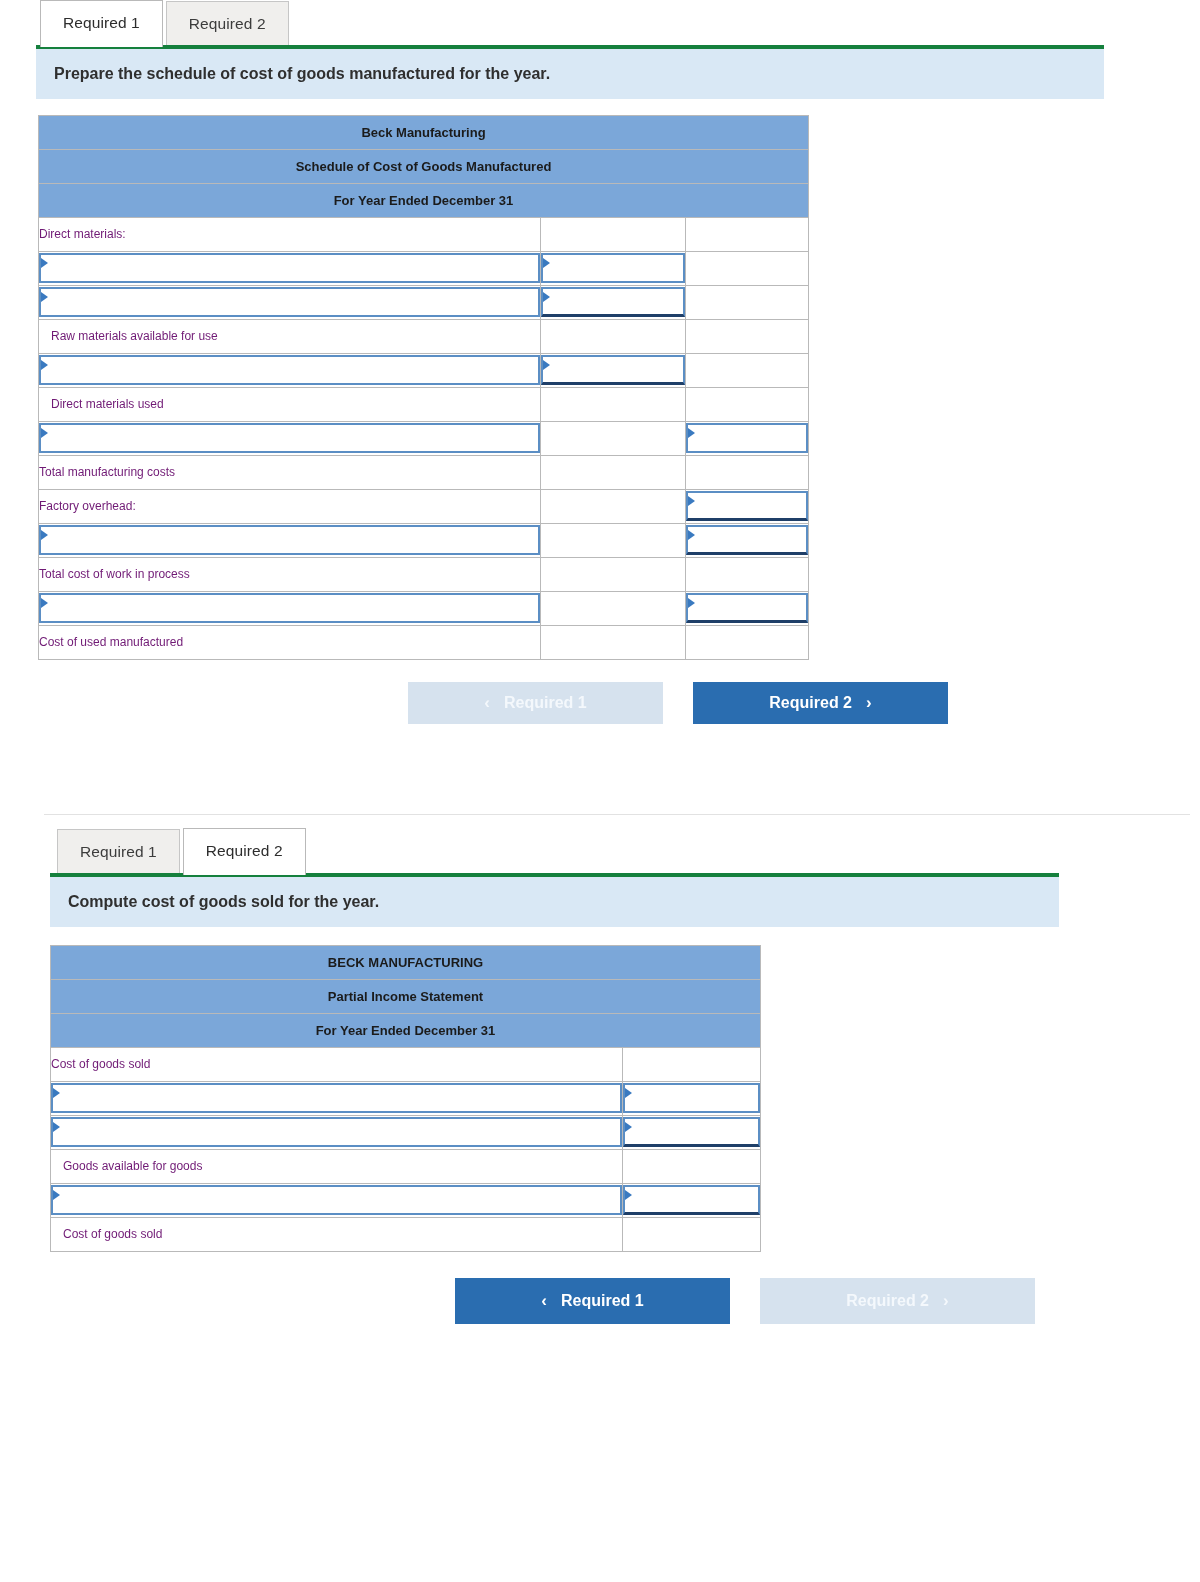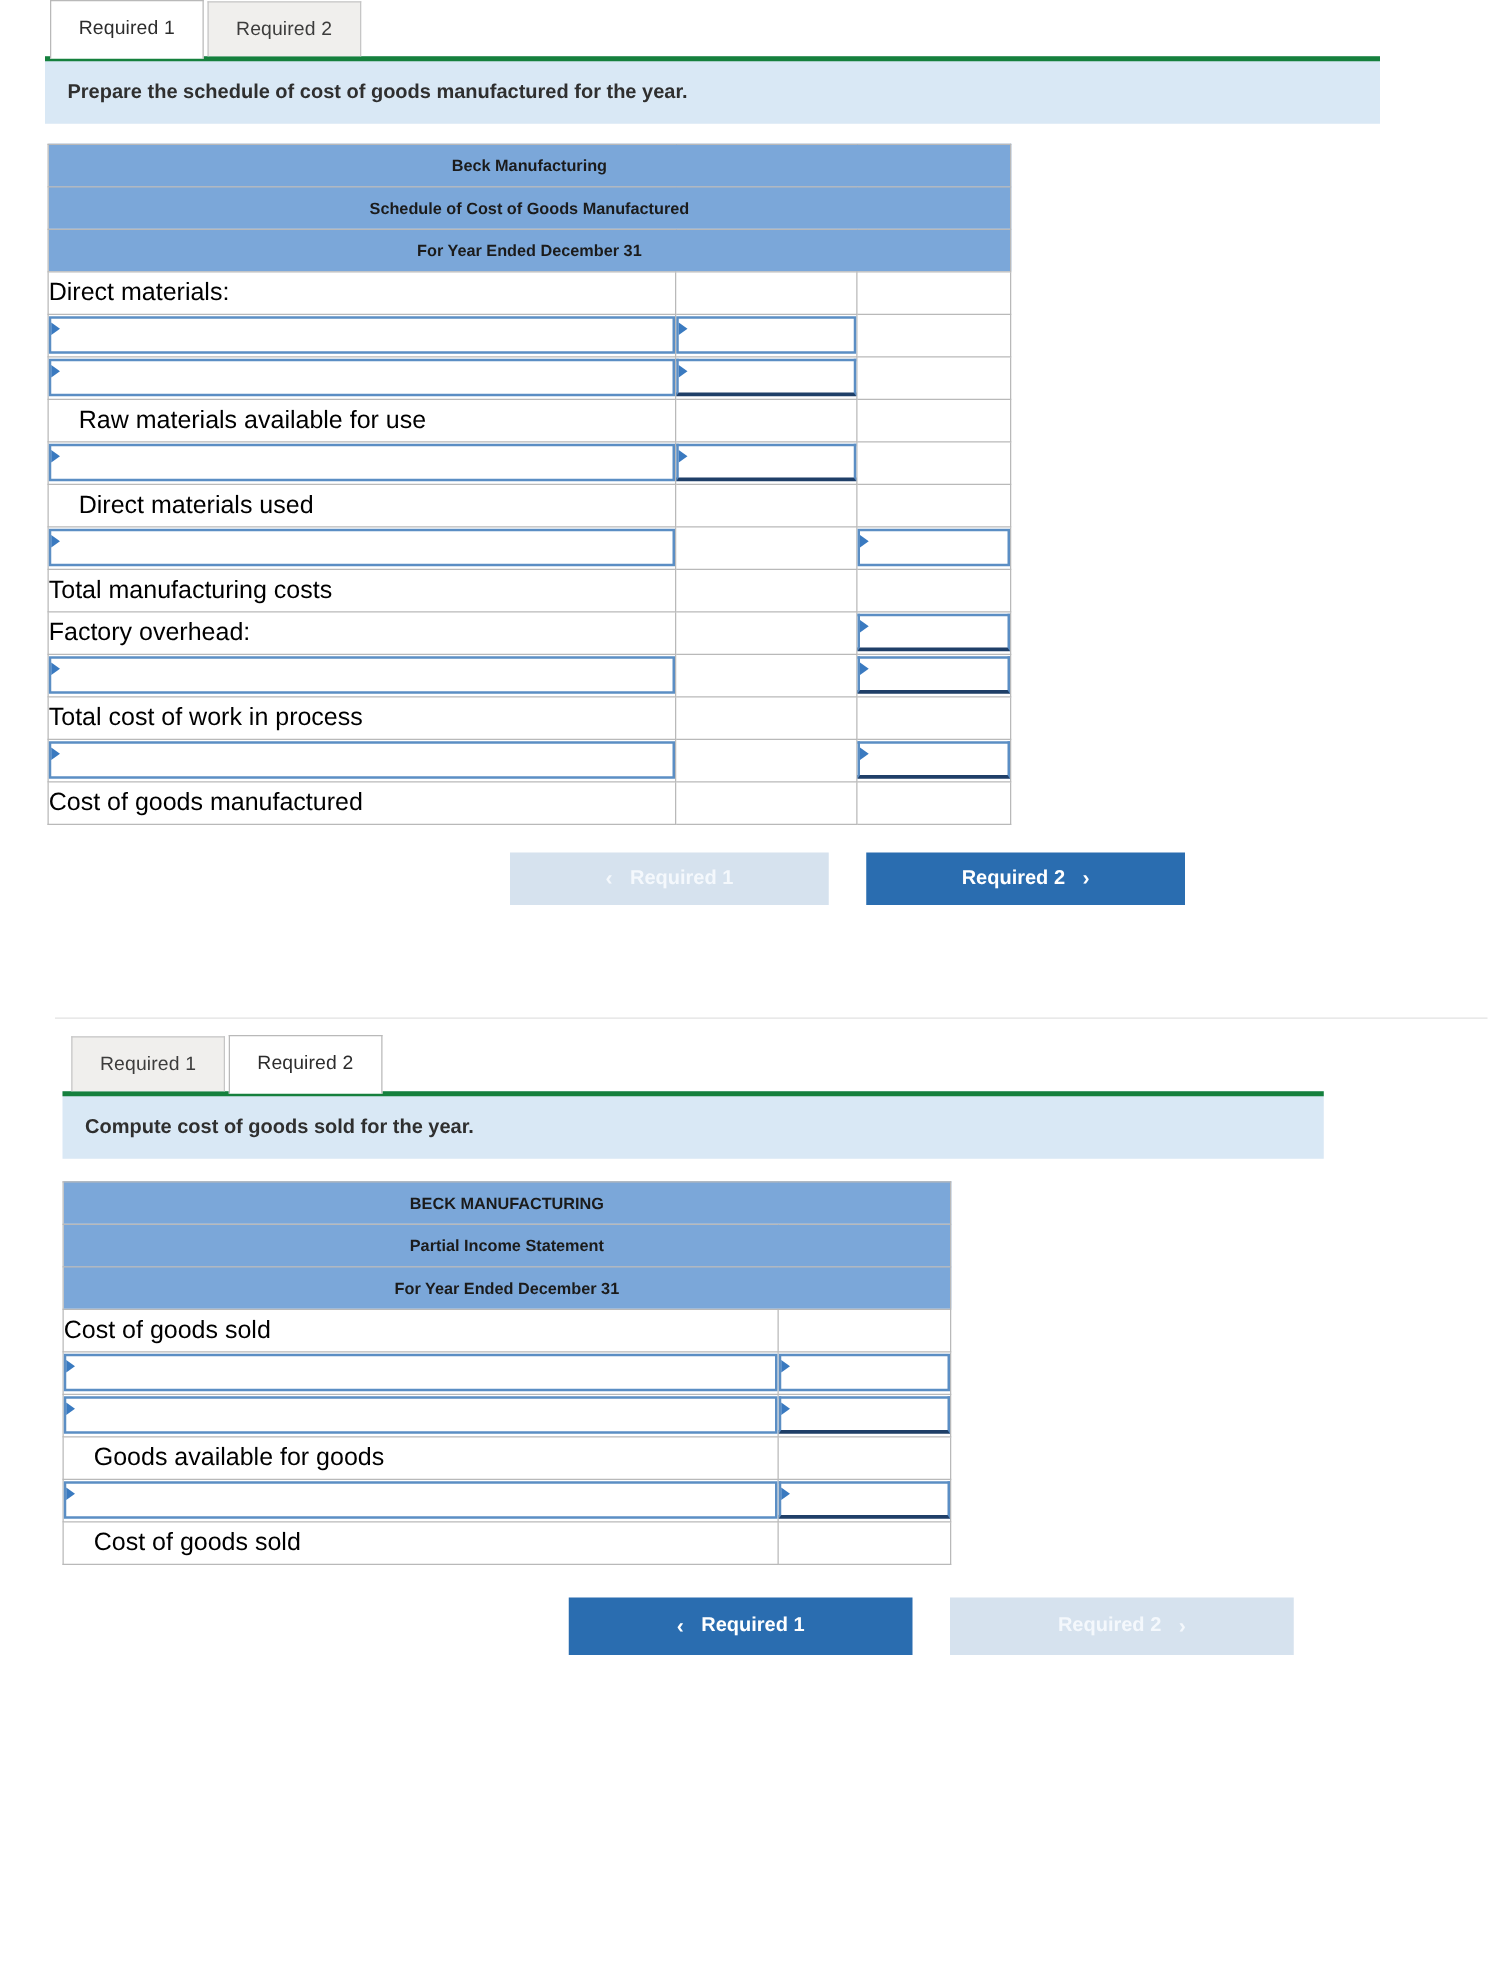--- a/index.html
+++ b/index.html
@@ -78,26 +78,26 @@
   td.hdr {
     background: #7ba7d9;
     color: #1b1b1b;
     font-size: 13px;
     font-weight: bold;
     text-align: center;
     height: 33px;
     border-color: #6d9ccf;
   }
   td.lbl {
-    font-size: 20px;
-    color: #000000;
+    font-size: 12px;
+    color: #701a75;
     padding-left: 7px;
     white-space: nowrap;
   }
-  td.lbl.ind { padding-left: 24px; }
+  td.lbl.ind { padding-left: 12px; }
   td.val { }
   td.dbl-under { border-bottom: 3px solid #111111; }
 
   
   td.inp { padding: 2px 1px; }
   .field {
     display: block;
     width: 100%;
     height: 30px;
     background: #ffffff;
@@ -294,21 +294,21 @@
             </span>
           </td>
           <td class="val"></td>
           <td class="inp">
             <span class="field deep">
               <span class="caret"></span>
             </span>
           </td>
         </tr>
         <tr>
-          <td class="lbl">Cost of goods manufactured</td>
+          <td class="lbl">Cost of used manufactured</td>
           <td class="val"></td>
           <td class="val dbl-under"></td>
         </tr>
       </tbody>
   </table>
 
   <div class="navrow" id="p1-nav">
     <button class="navbtn disabled" id="p1-prev">
       <span class="chev">‹</span>
       <span>Required 1</span>

